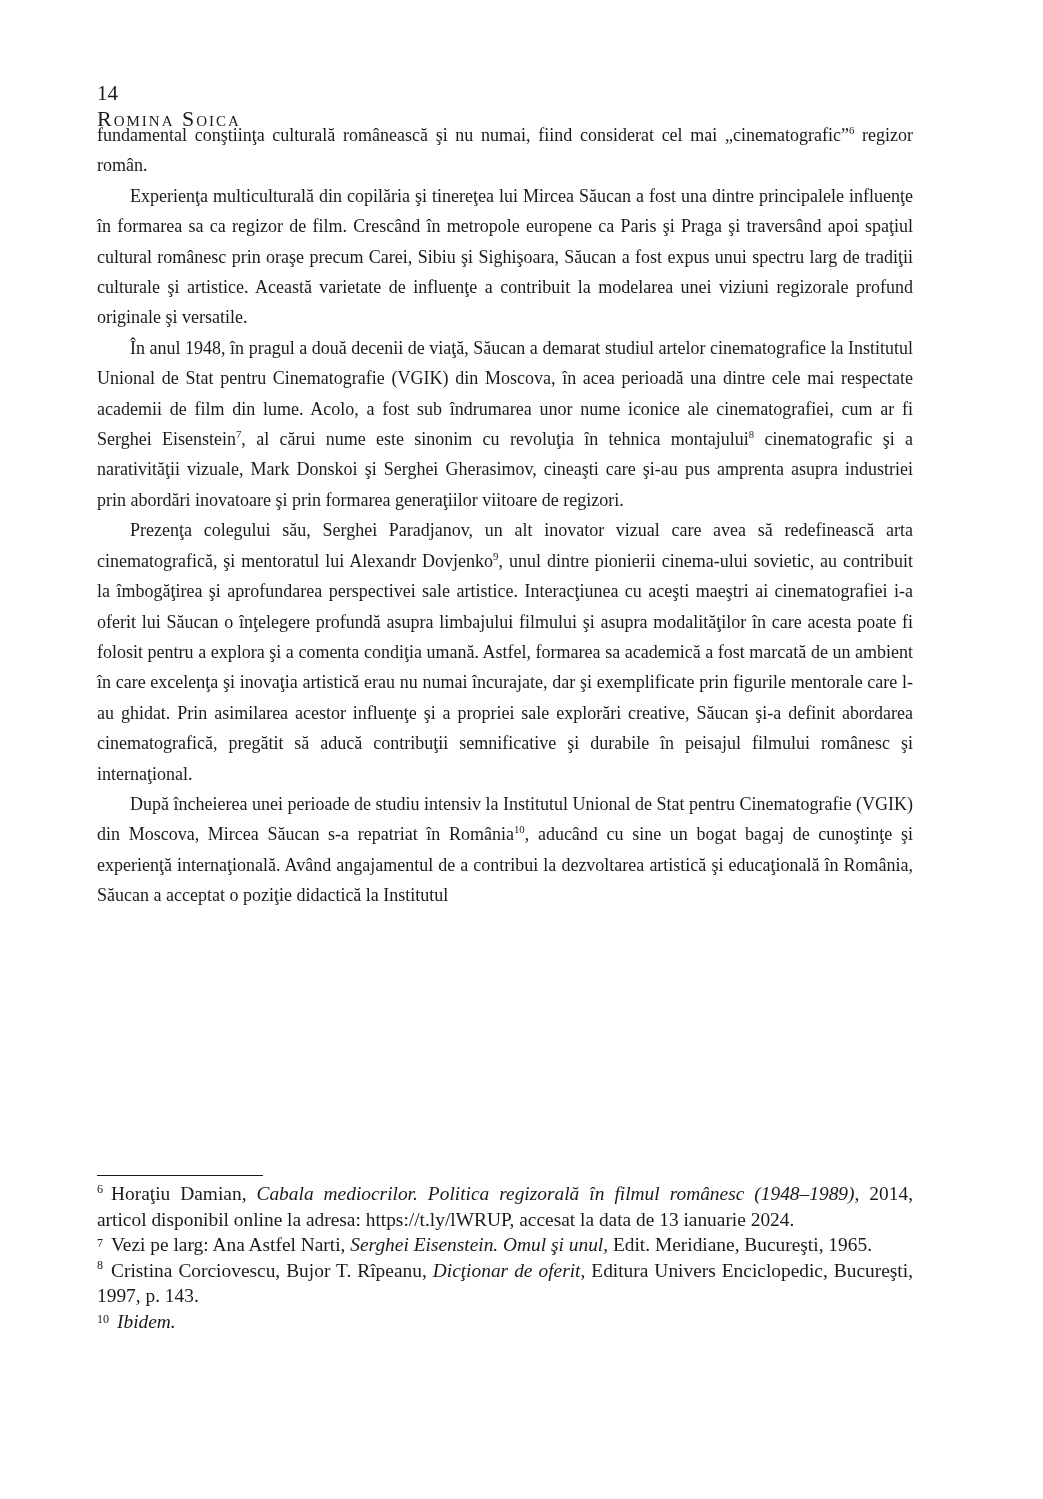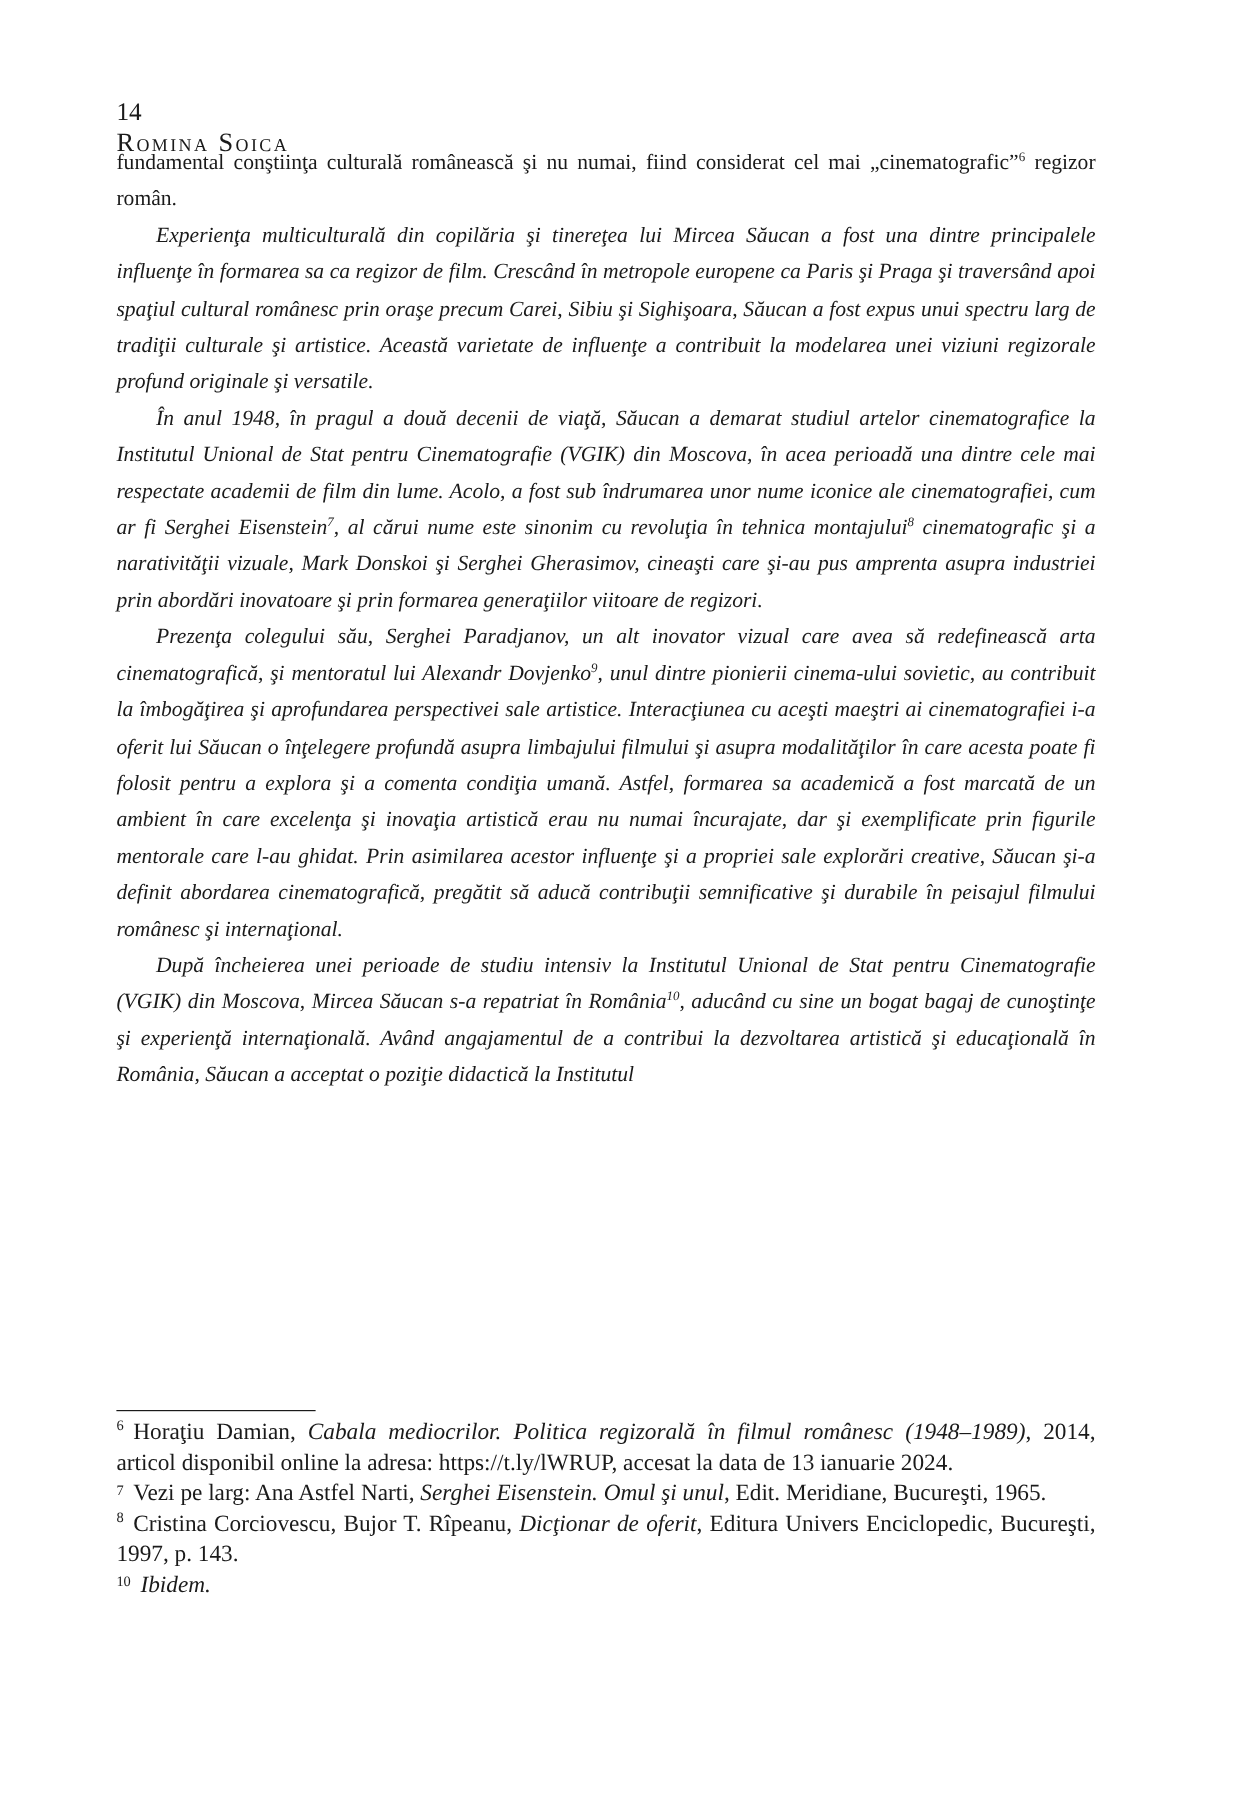--- a/index.html
+++ b/index.html
@@ -13,21 +13,21 @@
     font-size: 21px; line-height: 26px; display: flex; align-items: baseline; flex-direction: column;
   }
   .page-number { width: 66px; }
   .running-author { font-variant: small-caps; letter-spacing: 2px; font-size: 22px; }
   .body-text {
     position: absolute; left: 97px; top: 120px; width: 816px;
     font-size: 18px; line-height: 30.4px; text-align: justify;
     hyphens: manual;
   }
   .body-text p { margin: 0; }
-  .body-text p.indent { text-indent: 33px; font-style: italic; }
+  .body-text p.indent { text-indent: 33px; }
   sup { font-size: 0.6em; line-height: 0; vertical-align: super; }
   .footnote-rule {
     position: absolute; left: 97px; top: 1175px; width: 166px; height: 0;
     border-top: 1.3px solid #1a1a1a;
   }
   .footnotes {
     position: absolute; left: 97px; top: 1181px; width: 816px;
     font-size: 19.4px; line-height: 25.5px; text-align: justify;
   }
   .footnote { margin: 0; }

